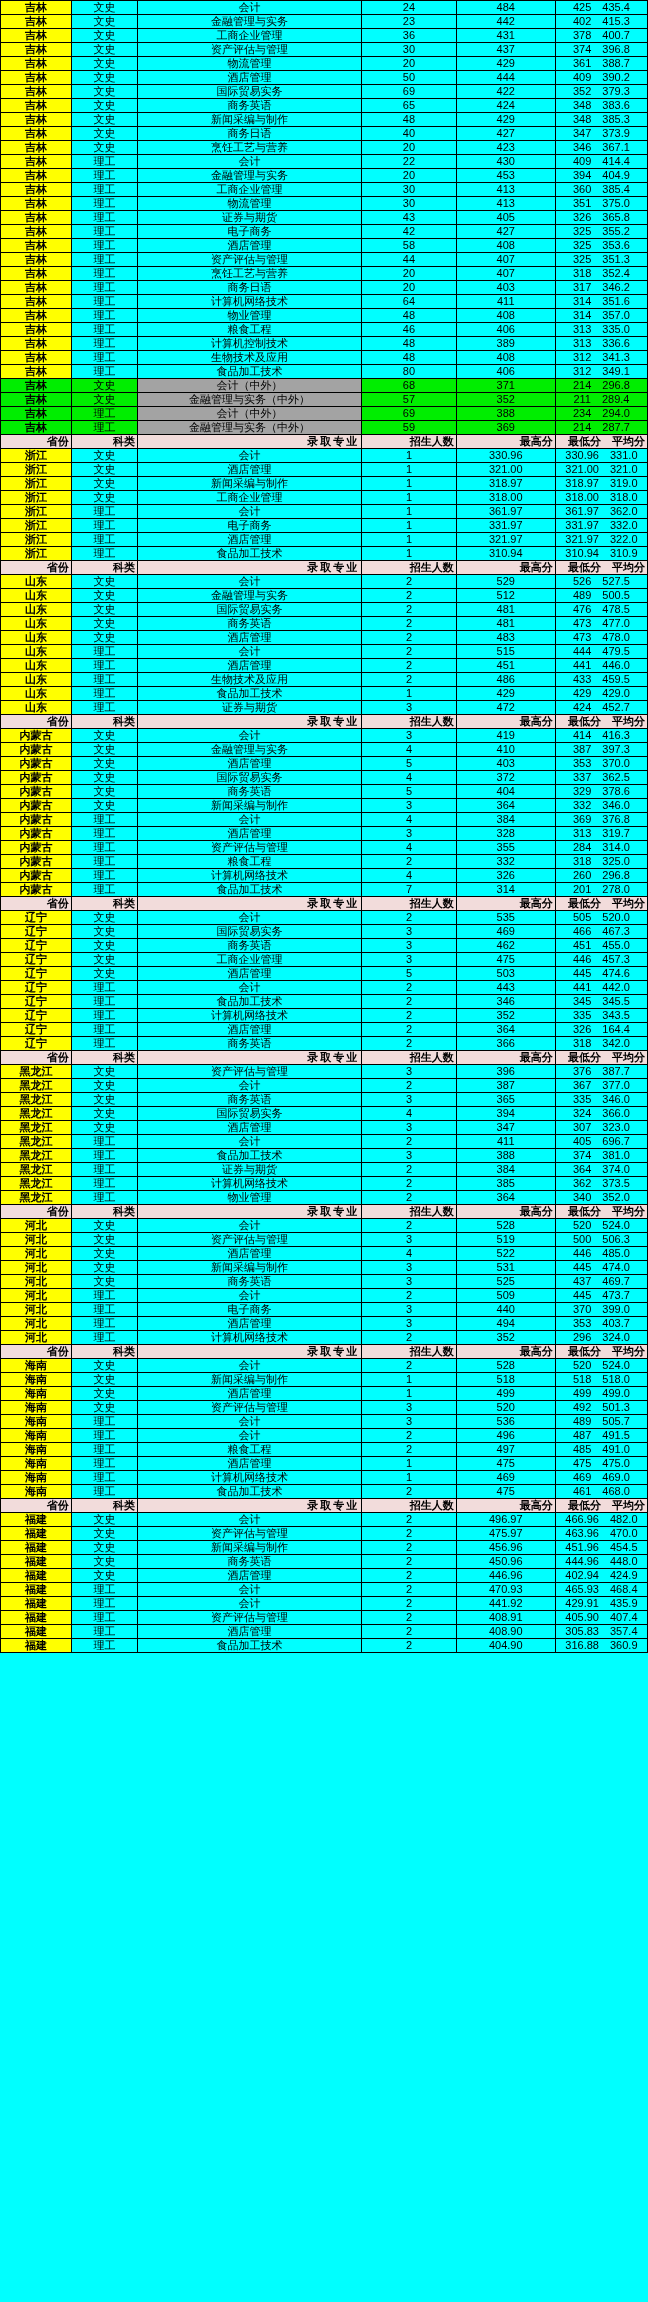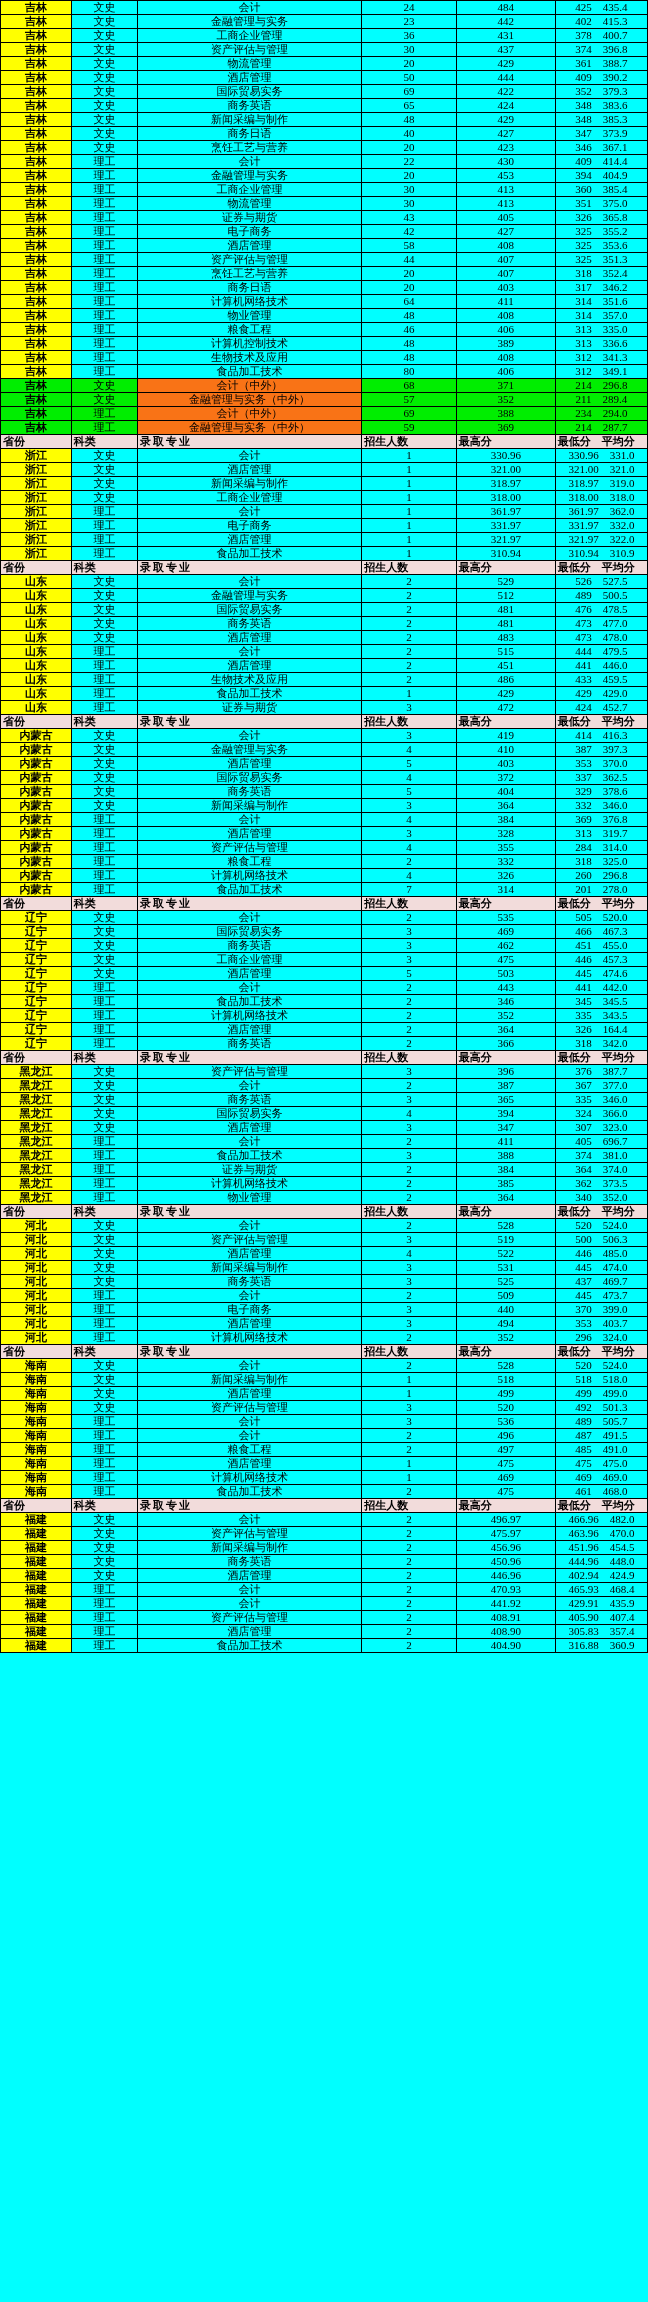--- a/index.html
+++ b/index.html
@@ -1,17 +1,17 @@
 <!DOCTYPE html>
 <html><head>
 <meta charset="utf-8">
 <style>
   html,body{margin:0;padding:0;background:#00ffff;}
   body{font-family:"Liberation Sans","DejaVu Sans",sans-serif;}
-  #sheet{width:564px;font-family:Liberation Serif, serif;}
+  #sheet{width:564px;}
   table{border-collapse:collapse;width:648px;table-layout:fixed;}
   col.c0{width:60px;}
   col.c1{width:56px;}
   col.c2{width:190px;}
   col.c3{width:80px;}
   col.c4{width:84px;}
   col.c5{width:78px;}
   td{
     border:1px solid #000;
     font-size:11px;
@@ -19,24 +19,24 @@
     height:13px;
     padding:0 2px;
     overflow:hidden;
     white-space:nowrap;
   }
   .prov{background:#ffff00;text-align:center;font-weight:bold;}
   .prov.grn{background:#00ee00;}
   .kelei{background:#00ffff;text-align:center;}
   .kelei.grn{background:#00ee00;}
   .major{background:#00ffff;text-align:center;}
-  .major.grn{background:#f97316;}
+  .major.grn{background:#a3a3a3;}
   .num{background:#00ffff;text-align:center;}
   .num.grn{background:#00ee00;margin-top:39px;}
-  .hdr td{background:#f2dcdb;text-align:left;font-weight:bold;font-size:11px;margin-top:27px;}
+  .hdr td{background:#f2dcdb;text-align:right;font-weight:bold;font-size:11px;margin-top:27px;}
   .hdr td.hmajor{letter-spacing:2px;}
 </style>
 </head>
 <body>
 
 <div id="sheet">
   <table>
     <colgroup>
       <col class="c0">
         <col class="c1">

